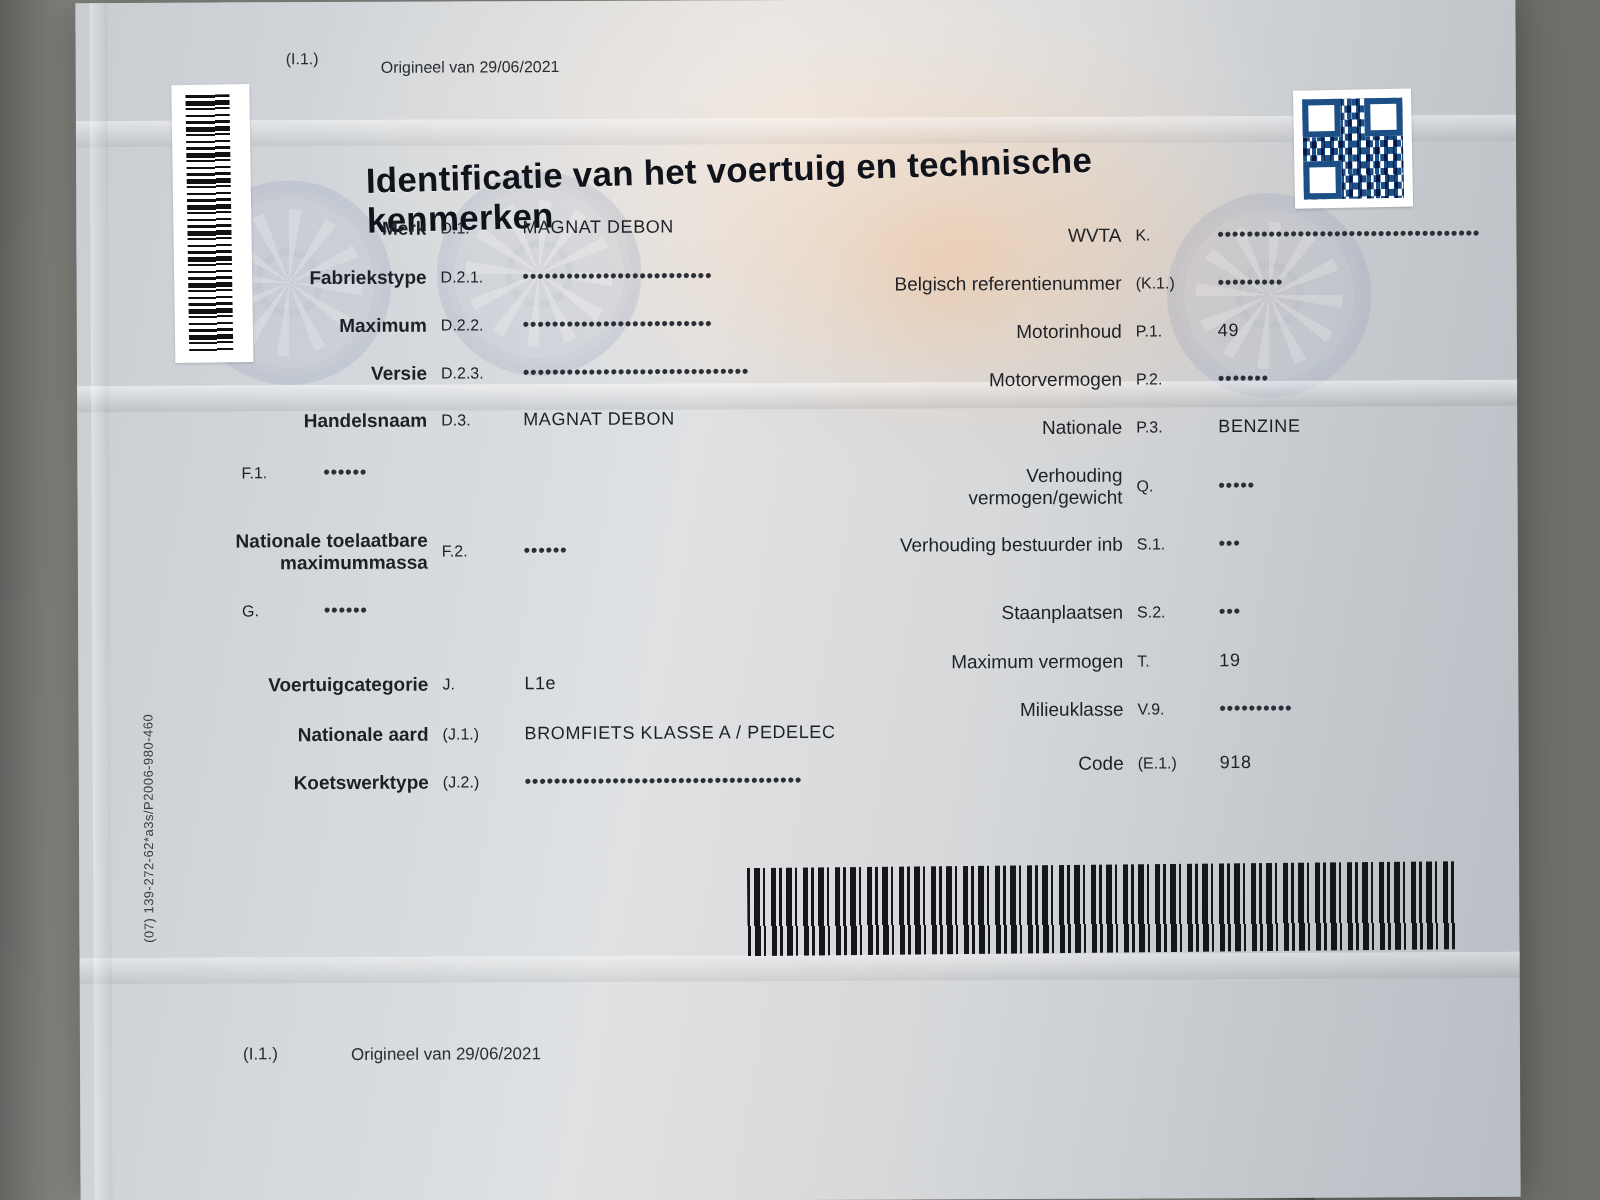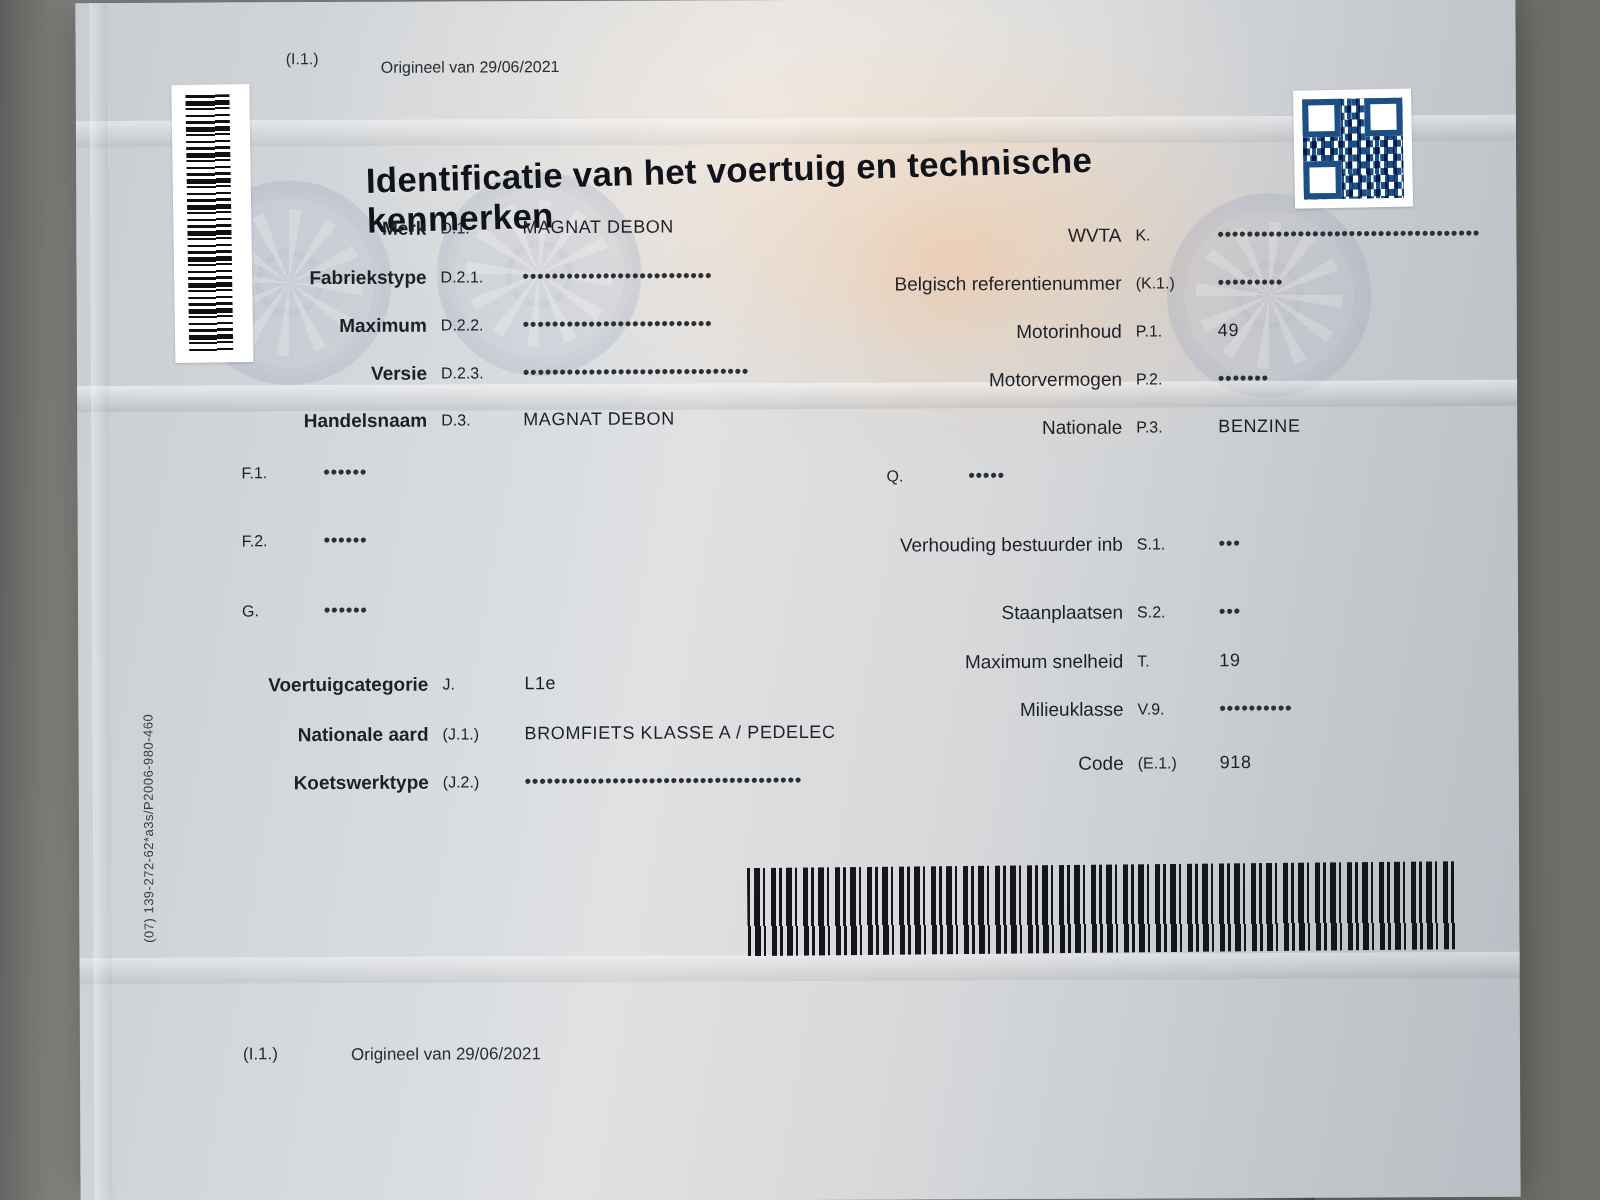--- a/index.html
+++ b/index.html
@@ -165,20 +165,21 @@
     <div class="row lcol" style="left:150px;top:408px;">
       <div class="lbl">Handelsnaam</div>
       <div class="code">D.3.</div>
       <div class="val">MAGNAT DEBON</div>
     </div>
     <div class="row lcol" style="left:150px;top:460px;">
       <div class="code">F.1.</div>
       <div class="dots">••••••</div>
     </div>
     <div class="row lcol" style="left:150px;top:528px;">
+      <div class="lbl">Nationale toelaatbare maximummassa</div>
       <div class="code">F.2.</div>
       <div class="dots">••••••</div>
     </div>
     <div class="row lcol" style="left:150px;top:598px;">
       <div class="code">G.</div>
       <div class="dots">••••••</div>
     </div>
     <div class="row lcol" style="left:150px;top:672px;">
       <div class="lbl">Voertuigcategorie</div>
       <div class="code">J.</div>
@@ -214,35 +215,36 @@
       <div class="lbl">Motorvermogen</div>
       <div class="code">P.2.</div>
       <div class="dots">•••••••</div>
     </div>
     <div class="row rcol" style="left:795px;top:418px;">
       <div class="lbl">Nationale</div>
       <div class="code">P.3.</div>
       <div class="val">BENZINE</div>
     </div>
     <div class="row rcol" style="left:795px;top:466px;">
+      <div class="lbl">Verhouding vermogen/gewicht</div>
       <div class="code">Q.</div>
       <div class="dots">•••••</div>
     </div>
     <div class="row rcol" style="left:795px;top:535px;">
       <div class="lbl">Verhouding bestuurder inb</div>
       <div class="code">S.1.</div>
       <div class="dots">•••</div>
     </div>
     <div class="row rcol" style="left:795px;top:603px;">
       <div class="lbl">Staanplaatsen</div>
       <div class="code">S.2.</div>
       <div class="dots">•••</div>
     </div>
     <div class="row rcol" style="left:795px;top:652px;">
-      <div class="lbl">Maximum snelheid</div>
+      <div class="lbl">Maximum vermogen</div>
       <div class="code">T.</div>
       <div class="val">19</div>
     </div>
     <div class="row rcol" style="left:795px;top:700px;">
       <div class="lbl">Milieuklasse</div>
       <div class="code">V.9.</div>
       <div class="dots">••••••••••</div>
     </div>
     <div class="row rcol" style="left:795px;top:754px;">
       <div class="lbl">Code</div>

